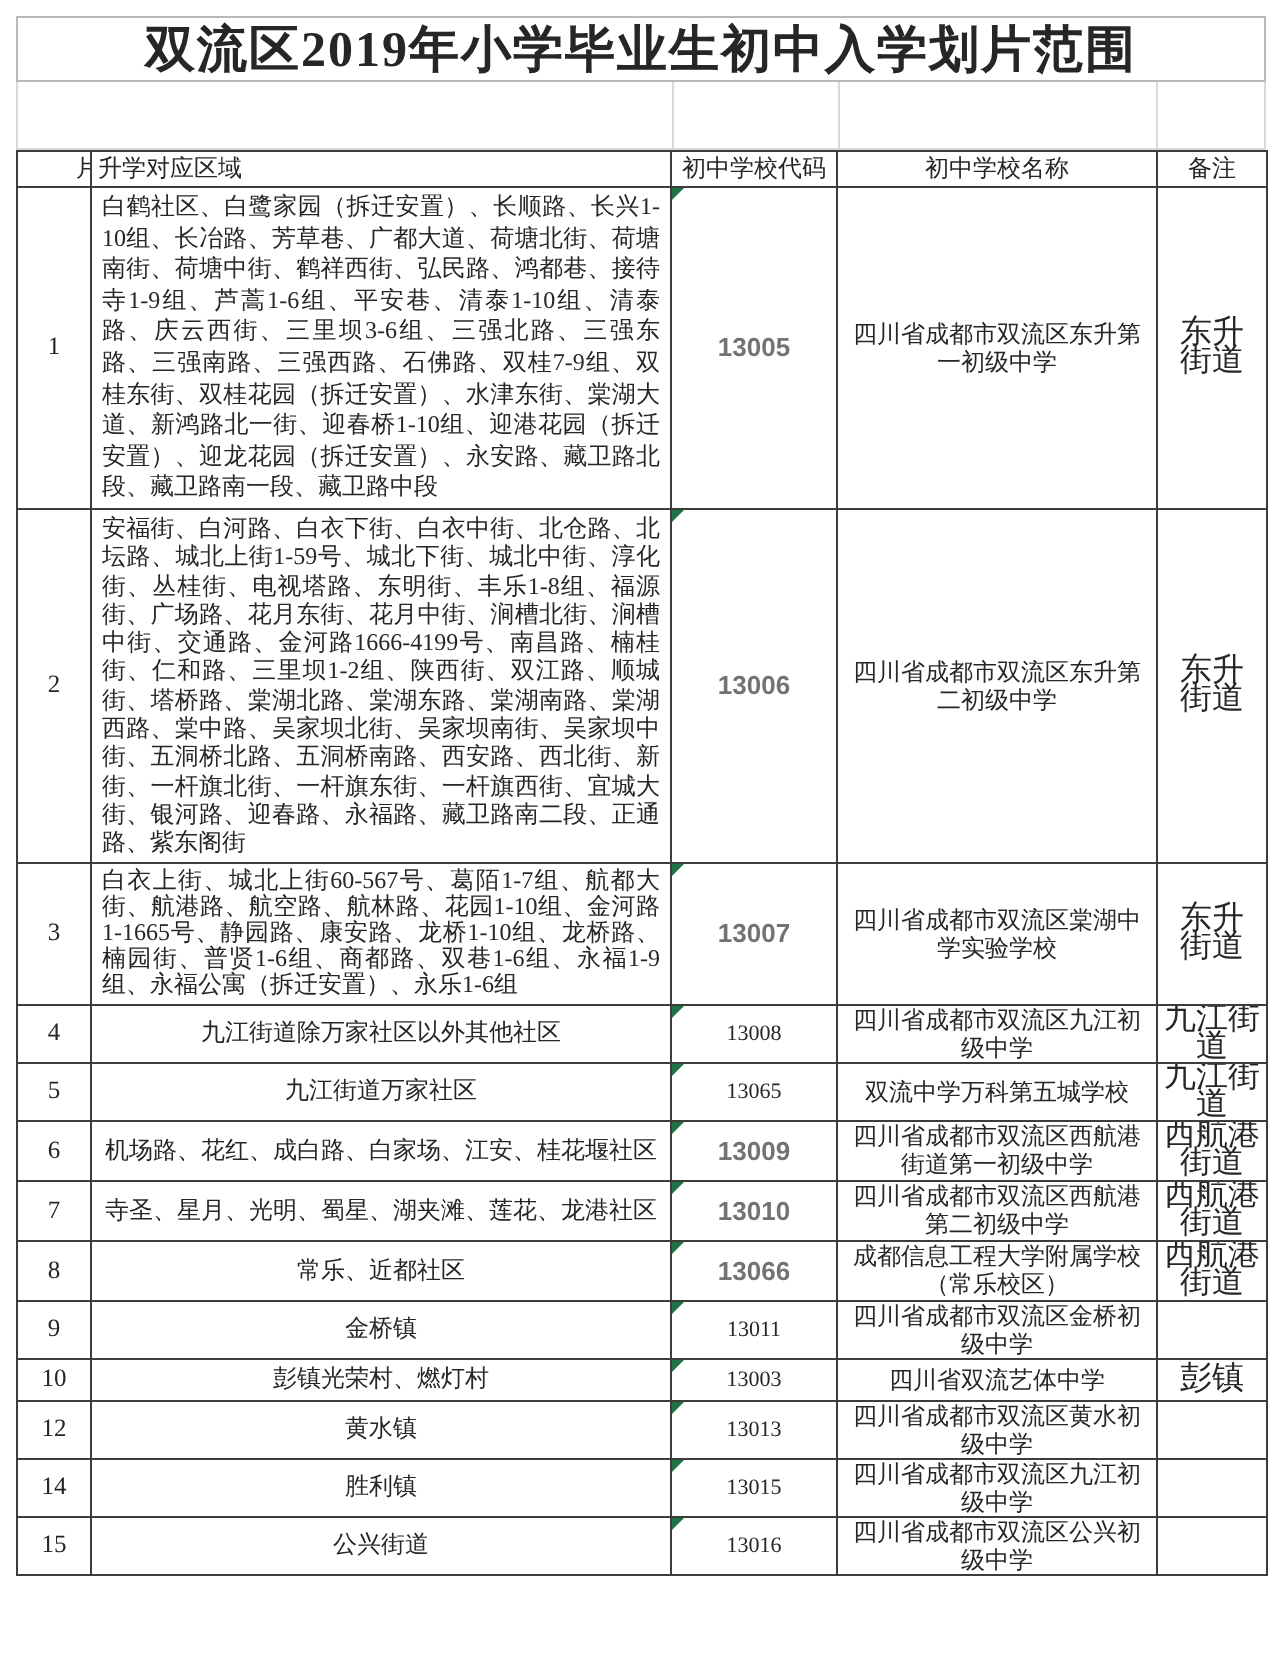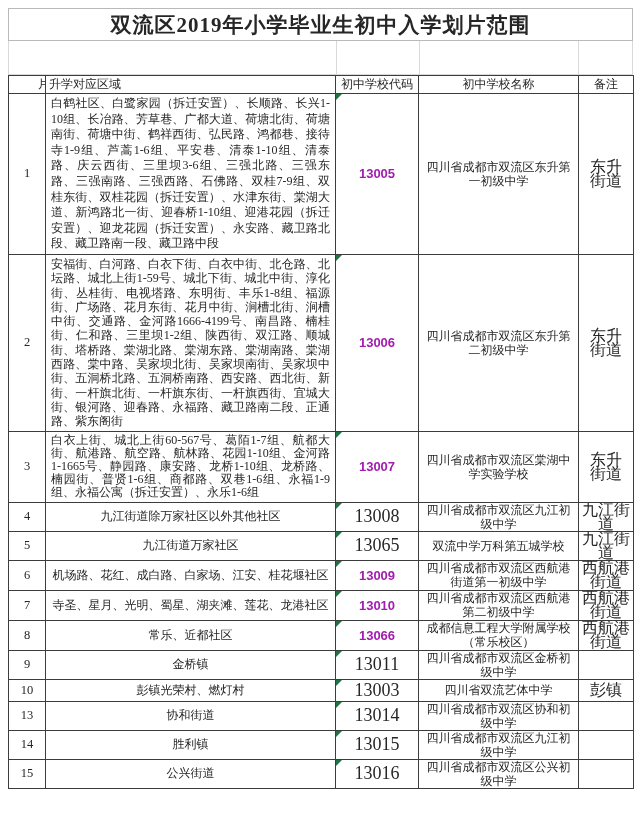--- a/index.html
+++ b/index.html
@@ -12,21 +12,21 @@
   }
   .sheet{position:absolute;left:8px;top:8px;width:625px;}
 
   
   .title-box{
     border:1px solid #b9b9b9;
     height:31px;
     display:flex;align-items:center;justify-content:center;
   }
   .title-box .title{
-    font-size:21px;font-weight:bold;letter-spacing:1px;
+    font-size:25px;font-weight:bold;letter-spacing:1px;
     white-space:nowrap;
   }
 
   
   .spacer{
     position:relative;height:33px;
     border-left:1px solid #d9d9d9;border-right:1px solid #d9d9d9;
     border-bottom:1px solid #d9d9d9;
   }
   .spacer .vline{position:absolute;top:0;bottom:0;width:1px;background:#d9d9d9;}
@@ -50,24 +50,24 @@
 
   th.h-no{text-align:center;padding-left:29px;}
   th.h-area{text-align:left;}
   th.h-code{text-align:center;}
   th.h-school{text-align:center;margin-left:20px;}
   th.h-remark{text-align:center;}
 
   td.no{text-align:center;font-size:12.5px;}
   td.area{text-align:center;line-height:15px;}
   td.area.longtext{text-align:justify;text-justify:inter-ideograph;padding:2px 5px;}
-  td.code{text-align:center;position:relative;font-size:18px;}
+  td.code{text-align:center;position:relative;font-size:11px;}
   td.code.sans{
     font-family:"Liberation Sans","DejaVu Sans",sans-serif;
-    font-weight:bold;font-size:13px;color:#a21caf;
+    font-weight:bold;font-size:13px;color:#737373;
   }
   td.school{text-align:center;line-height:14px;}
   td.remark{text-align:center;white-space:pre-line;line-height:14px;font-size:16px;padding:0 2px;}
 
   tr.h141 td{height:141px;} tr.h141 td.area{line-height:15.6px;margin-left:37px;}
   tr.h143 td{height:143px;} tr.h143 td.area{line-height:14.3px;}
   tr.h66  td{height:66px;}  tr.h66  td.area{line-height:13.2px;}
   tr.h29  td{height:29px;}
   tr.h21  td{height:20px;}
 
@@ -180,24 +180,24 @@
     <td class="remark"></td>
   </tr>
         <tr class="h21">
     <td class="no">10</td>
     <td class="area">彭镇光荣村、燃灯村</td>
     <td class="code"><span class="tri"></span><span class="code-text">13003</span></td>
     <td class="school">四川省双流艺体中学</td>
     <td class="remark">彭镇</td>
   </tr>
         <tr class="h21">
-    <td class="no">13</td>
-    <td class="area">协和街道</td>
-    <td class="code"><span class="tri"></span><span class="code-text">13014</span></td>
-    <td class="school">四川省成都市双流区协和初级中学</td>
+    <td class="no">12</td>
+    <td class="area">黄水镇</td>
+    <td class="code"><span class="tri"></span><span class="code-text">13013</span></td>
+    <td class="school">四川省成都市双流区黄水初级中学</td>
     <td class="remark"></td>
   </tr>
         <tr class="h21">
     <td class="no">14</td>
     <td class="area">胜利镇</td>
     <td class="code"><span class="tri"></span><span class="code-text">13015</span></td>
     <td class="school">四川省成都市双流区九江初级中学</td>
     <td class="remark"></td>
   </tr>
         <tr class="h21">

